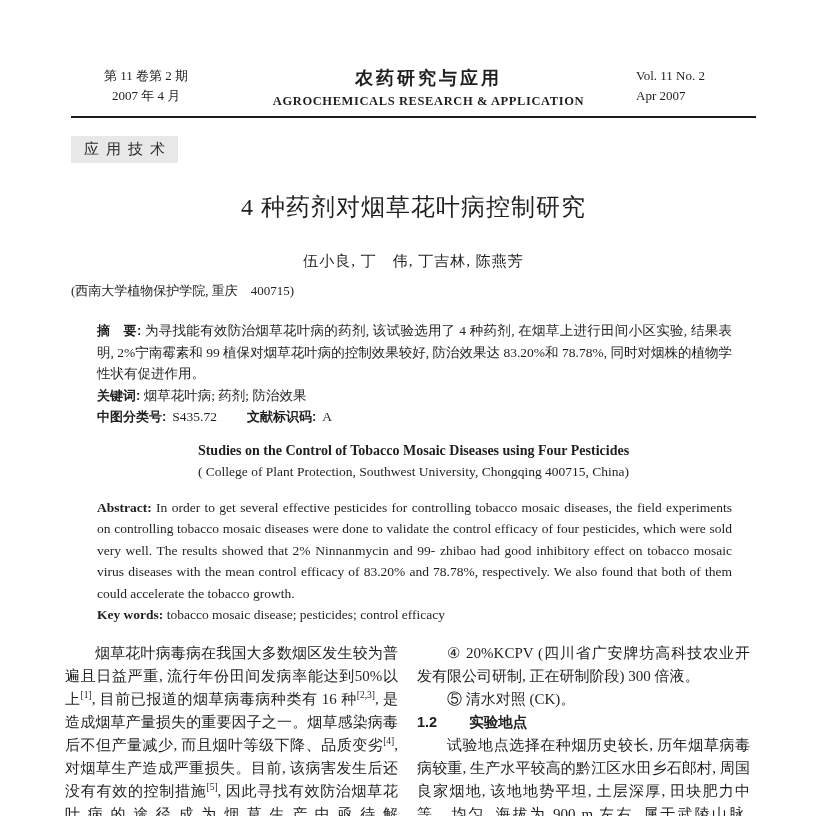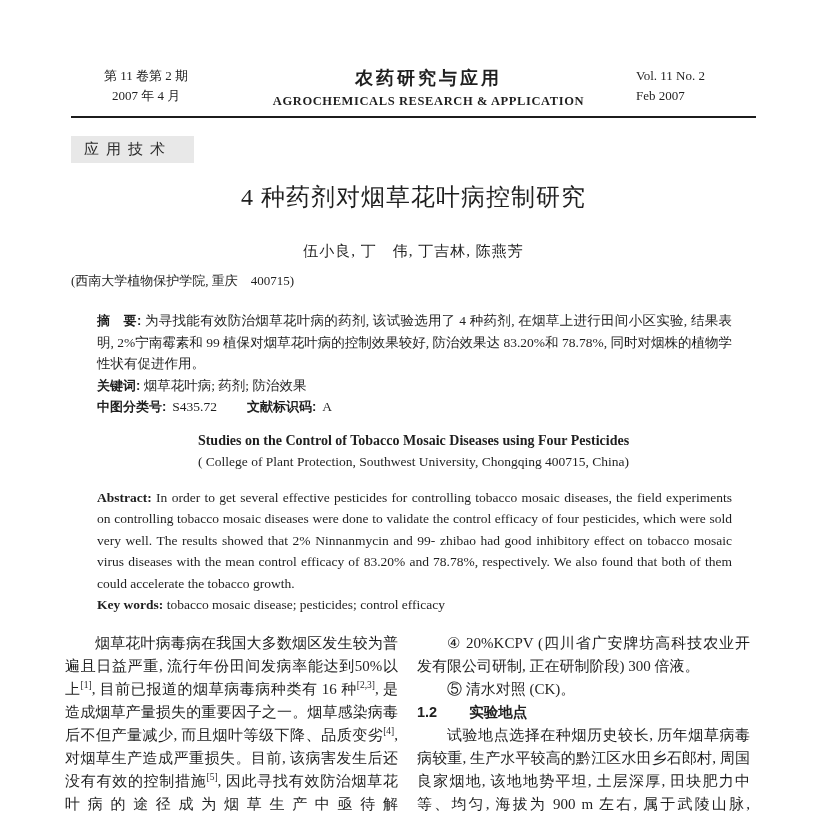--- a/index.html
+++ b/index.html
@@ -18,25 +18,25 @@
   .hdr-right { width: 120px; font-size: 13px; line-height: 20px; }
   .jcn { font-size: 18px; font-weight: 600; letter-spacing: 3px; line-height: 24px; }
   .jen { font-size: 12.5px; font-weight: 600; letter-spacing: 0.6px; line-height: 18px; margin-top: 2px; }
   .rule { border-bottom: 2px solid #1c1c1c; margin-top: 6px; }
 
   
   .badge {
     display: inline-block; margin-top: 18px;
     background: #e8e8e8; color: #2a2a2a;
     font-size: 15px; letter-spacing: 7px;
-    padding: 4px 22px 4px 13px;
+    padding: 4px 6px 4px 13px;
   }
 
   
-  .title { margin-top: 18px; text-align: center; font-size: 24px; font-weight: 500; letter-spacing: 1px; line-height: 33px; }
+  .title { margin-top: 28px; text-align: center; font-size: 24px; font-weight: 500; letter-spacing: 1px; line-height: 33px; }
   .authors { margin-top: 27px; text-align: center; font-size: 15px; letter-spacing: 1px; line-height: 21px; }
   .affil { margin-top: 9px; font-size: 13px; line-height: 19px; }
 
   
   .abs { margin: 20px 24px 0 26px; font-size: 13.5px; line-height: 21.5px; text-align: justify; }
   .abs-en { margin-top: 14px; }
   .hei { font-family: "Liberation Sans", "DejaVu Sans", sans-serif; font-weight: 600; font-size: 13px; }
   .blabel { font-weight: bold; }
   .gap { margin-left: 30px; }
   .clc-val { margin-left: 6px; }
@@ -66,21 +66,21 @@
     <div class="hdr-left">
       <div>第 11 卷第 2 期</div>
       <div>2007 年 4 月</div>
     </div>
     <div class="hdr-center">
       <div class="jcn">农药研究与应用</div>
       <div class="jen">AGROCHEMICALS RESEARCH &amp; APPLICATION</div>
     </div>
     <div class="hdr-right">
       <div>Vol. 11 No. 2</div>
-      <div>Feb 2007</div>
+      <div>Apr 2007</div>
     </div>
   </header>
 
   <div class="rule"></div>
 
   <div class="badge">应用技术</div>
 
   <h1 class="title">4 种药剂对烟草花叶病控制研究</h1>
 
   <div class="authors">伍小良, 丁　伟, 丁吉林, 陈燕芳</div>

